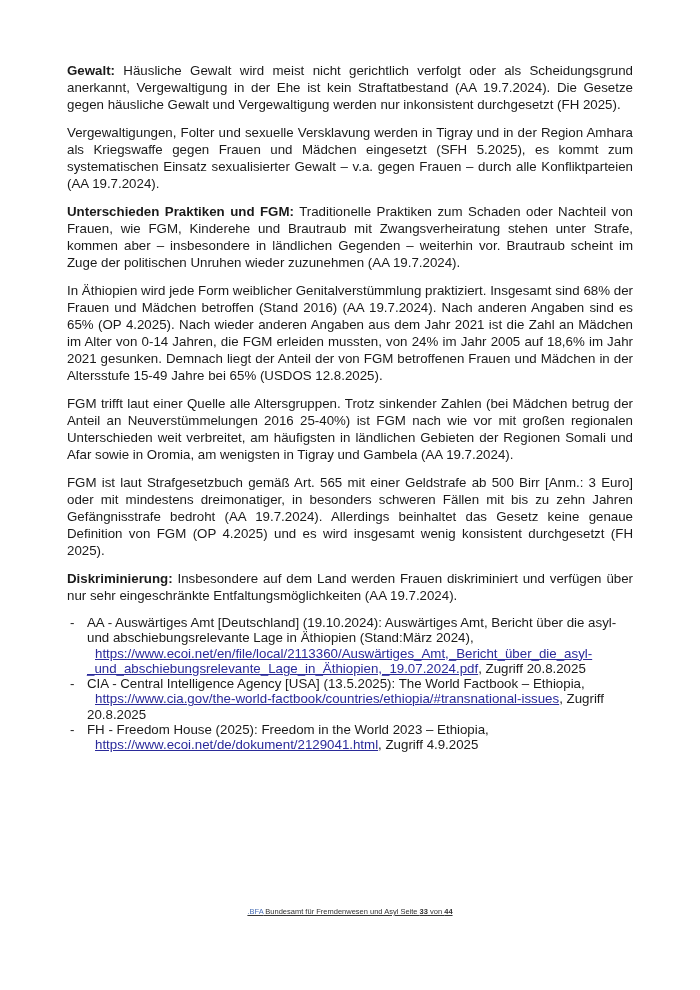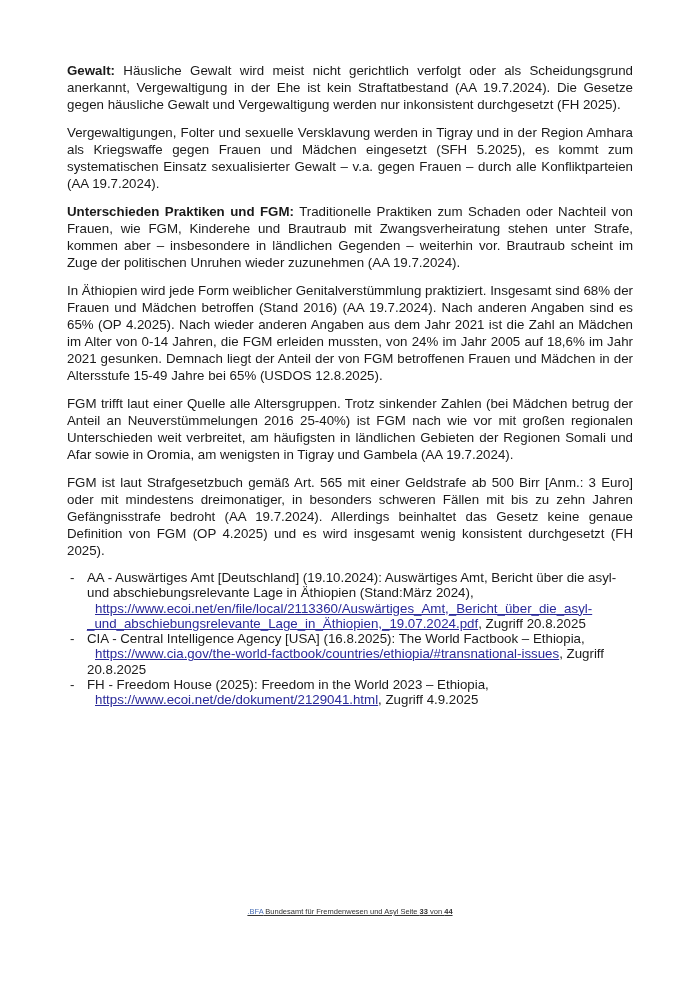--- a/index.html
+++ b/index.html
@@ -86,28 +86,29 @@
   <p class="para"><span>Vergewaltigungen, Folter und sexuelle Versklavung werden in Tigray und in der Region Amhara als Kriegswaffe gegen Frauen und Mädchen eingesetzt (SFH 5.2025), es kommt zum systematischen Einsatz sexualisierter Gewalt – v.a. gegen Frauen – durch alle Konfliktparteien (AA 19.7.2024).</span></p>
 
   <p class="para"><b>Unterschieden Praktiken und FGM:</b><span> Traditionelle Praktiken zum Schaden oder Nachteil von Frauen, wie FGM, Kinderehe und Brautraub mit Zwangsverheiratung stehen unter Strafe, kommen aber – insbesondere in ländlichen Gegenden – weiterhin vor. Brautraub scheint im Zuge der politischen Unruhen wieder zuzunehmen (AA 19.7.2024).</span></p>
 
   <p class="para"><span>In Äthiopien wird jede Form weiblicher Genitalverstümmlung praktiziert. Insgesamt sind 68% der Frauen und Mädchen betroffen (Stand 2016) (AA 19.7.2024). Nach anderen Angaben sind es 65% (OP 4.2025). Nach wieder anderen Angaben aus dem Jahr 2021 ist die Zahl an Mädchen im Alter von 0-14 Jahren, die FGM erleiden mussten, von 24% im Jahr 2005 auf 18,6% im Jahr 2021 gesunken. Demnach liegt der Anteil der von FGM betroffenen Frauen und Mädchen in der Altersstufe 15-49 Jahre bei 65% (USDOS 12.8.2025).</span></p>
 
   <p class="para"><span>FGM trifft laut einer Quelle alle Altersgruppen. Trotz sinkender Zahlen (bei Mädchen betrug der Anteil an Neuverstümmelungen 2016 25-40%) ist FGM nach wie vor mit großen regionalen Unterschieden weit verbreitet, am häufigsten in ländlichen Gebieten der Regionen Somali und Afar sowie in Oromia, am wenigsten in Tigray und Gambela (AA 19.7.2024).</span></p>
 
   <p class="para"><span>FGM ist laut Strafgesetzbuch gemäß Art. 565 mit einer Geldstrafe ab 500 Birr [Anm.: 3 Euro] oder mit mindestens dreimonatiger, in besonders schweren Fällen mit bis zu zehn Jahren Gefängnisstrafe bedroht (AA 19.7.2024). Allerdings beinhaltet das Gesetz keine genaue Definition von FGM (OP 4.2025) und es wird insgesamt wenig konsistent durchgesetzt (FH 2025).</span></p>
 
+  <p class="para"><b>Diskriminierung:</b><span> Insbesondere auf dem Land werden Frauen diskriminiert und verfügen über nur sehr eingeschränkte Entfaltungsmöglichkeiten (AA 19.7.2024).</span></p>
 
 
   <ul class="sources">
     <li>
       <span class="dash">-</span><span>AA - Auswärtiges Amt [Deutschland] (19.10.2024): Auswärtiges Amt, Bericht über die asyl- und abschiebungsrelevante Lage in Äthiopien (Stand:März 2024), </span><a href="#">https://www.ecoi.net/en/file/local/2113360/Auswärtiges_Amt,_Bericht_über_die_asyl-_und_abschiebungsrelevante_Lage_in_Äthiopien,_19.07.2024.pdf</a><span>, Zugriff 20.8.2025</span>
     </li>
     <li>
-      <span class="dash">-</span><span>CIA - Central Intelligence Agency [USA] (16.8.2025): The World Factbook – Ethiopia, </span><a href="#">https://www.cia.gov/the-world-factbook/countries/ethiopia/#transnational-issues</a><span>, Zugriff 20.8.2025</span>
+      <span class="dash">-</span><span>CIA - Central Intelligence Agency [USA] (13.5.2025): The World Factbook – Ethiopia, </span><a href="#">https://www.cia.gov/the-world-factbook/countries/ethiopia/#transnational-issues</a><span>, Zugriff 20.8.2025</span>
     </li>
     <li>
       <span class="dash">-</span><span>FH - Freedom House (2025): Freedom in the World 2023 – Ethiopia, </span><a href="#">https://www.ecoi.net/de/dokument/2129041.html</a><span>, Zugriff 4.9.2025</span>
     </li>
   </ul>
 </div>
 
 <div class="footer">
   <span class="brand">.BFA</span><span> Bundesamt für Fremdenwesen und Asyl Seite </span><b>33</b><span> von </span><b>44</b>
 </div>

